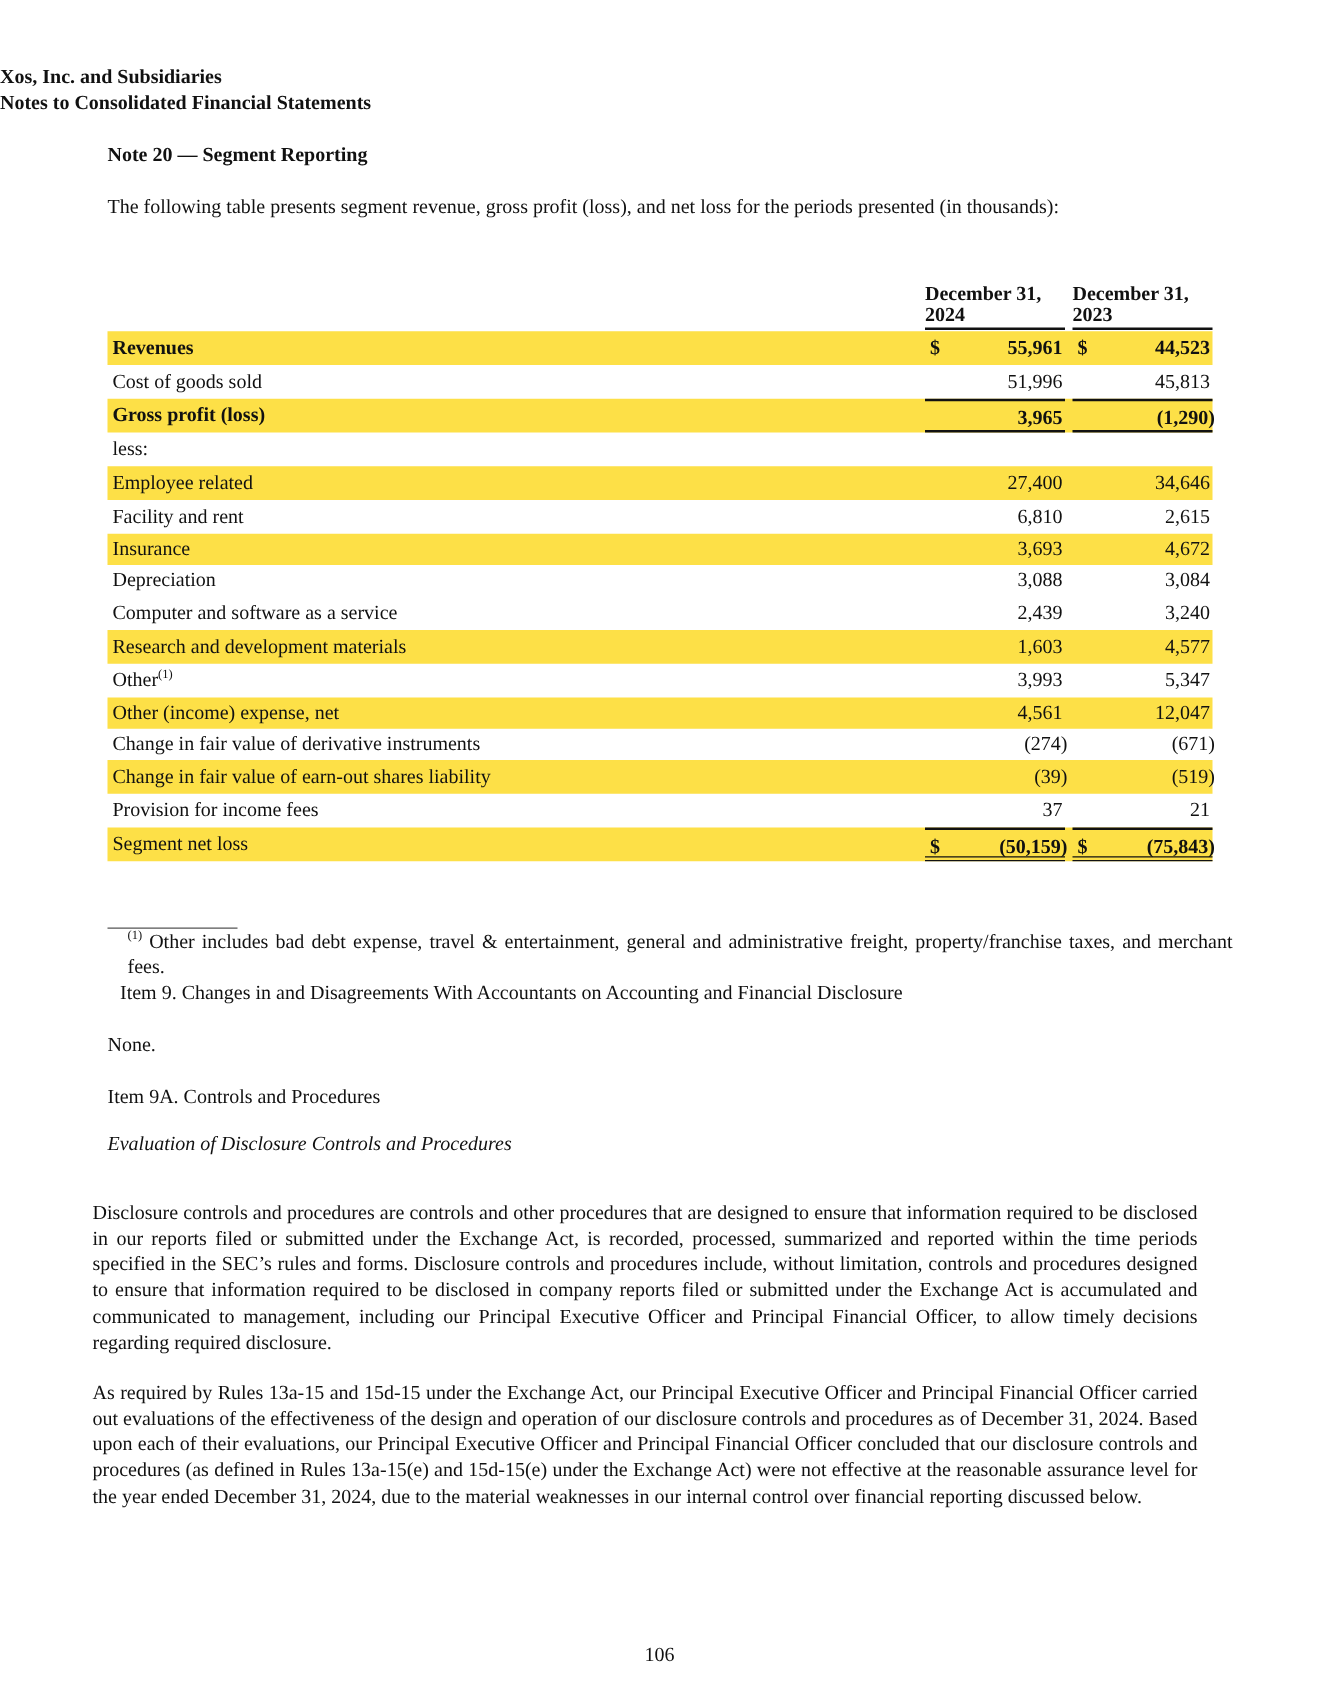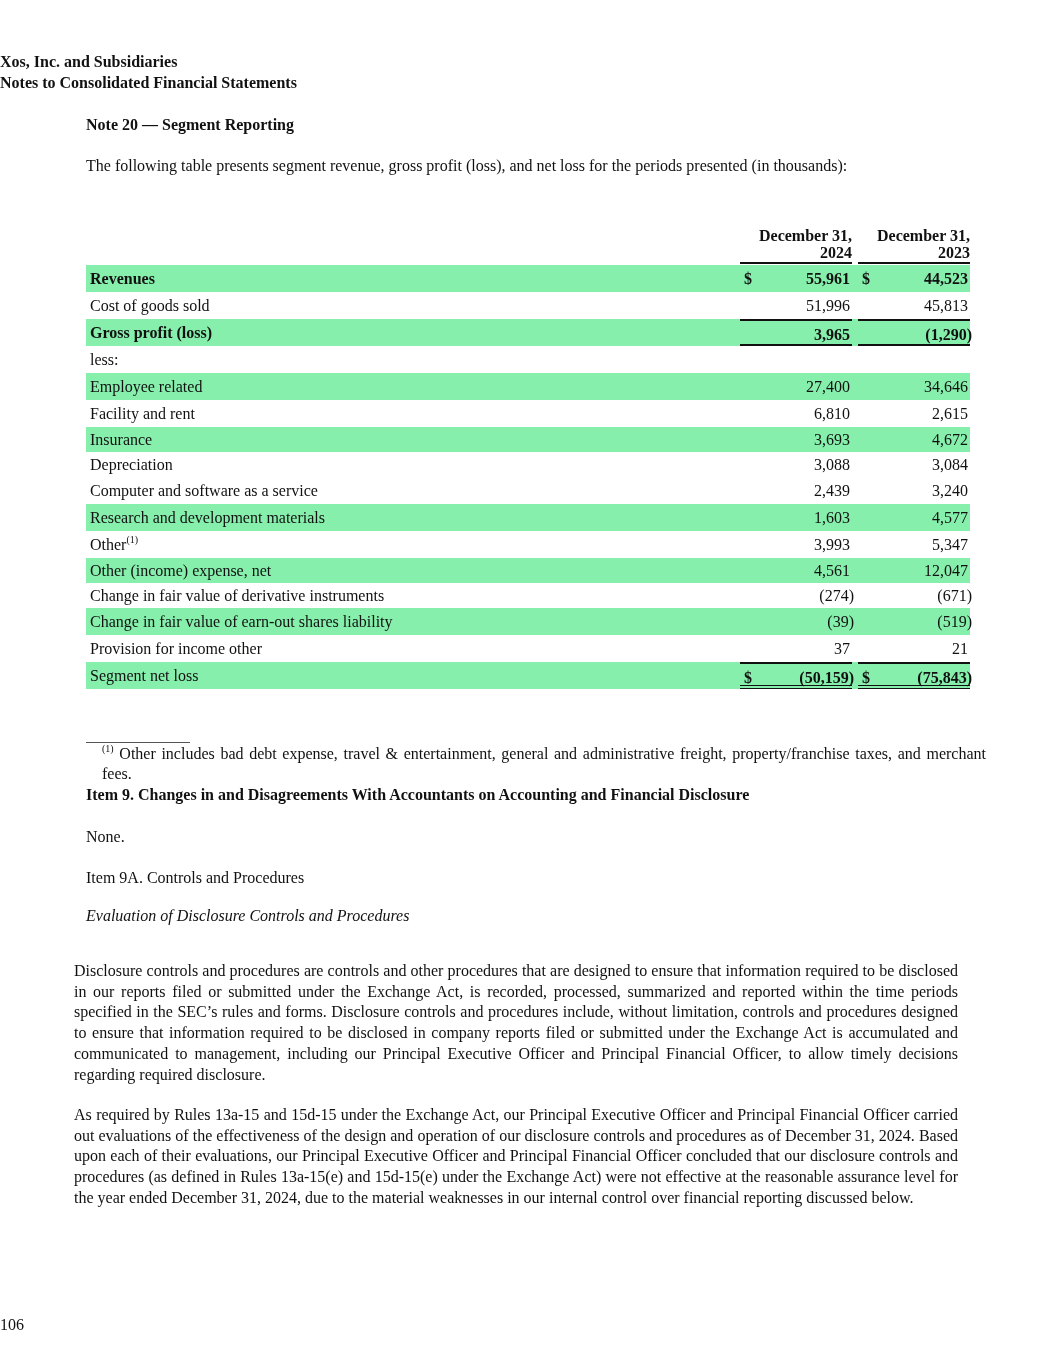--- a/index.html
+++ b/index.html
@@ -4,50 +4,50 @@
 <style>
   html, body { margin: 0; padding: 0; background: #ffffff; }
   body {
     width: 1055px; height: 1365px; position: relative; overflow: hidden;
     font-family: "Liberation Serif", serif; color: #111; font-size: 16px;
   }
   .page-header { position: absolute; top: 51px; left: 0; width: 1055px; text-align: left; font-weight: bold; line-height: 21px; }
   .note-title { position: absolute; top: 116px; left: 86px; font-weight: bold; }
   .intro { position: absolute; top: 157px; left: 86px; }
 
-  .col-head { position: absolute; top: 227px; width: 112px; text-align: right; font-weight: bold; line-height: 17px; border-bottom: 2px solid #111; padding-bottom: 1px; }
+  .col-head { position: absolute; top: 227px; width: 112px; text-align: left; font-weight: bold; line-height: 17px; border-bottom: 2px solid #111; padding-bottom: 1px; }
   .col-head.c1 { left: 740px; }
   .col-head.c2 { left: 858px; }
 
   .tbl { position: absolute; top: 265px; left: 86px; width: 884px; }
   .row { position: relative; height: 27px; line-height: 27px; }
-  .row.shade { background: #86efac; }
+  .row.shade { background: #fde047; }
   .row.thin { height: 25px; line-height: 25px; }
   .row .lbl { position: absolute; left: 4px; }
   .row.bold .lbl, .row.bold .val, .row.bold .cur { font-weight: bold; }
   .cell { position: absolute; top: 0; width: 112px; height: 100%; box-sizing: border-box; }
   .cell.c1 { left: 654px; }
   .cell.c2 { left: 772px; }
   .cell .cur { position: absolute; left: 4px; }
   .cell .val { position: absolute; right: 2px; }
   .cell.neg .val { right: -2px; }
   .cell.top-rule { border-top: 2px solid #111; }
   .cell.dbl-rule { border-bottom: 4px double #111; }
   sup { font-size: 10px; line-height: 0; vertical-align: 7px; }
 
   .fn-rule { position: absolute; top: 742px; left: 86px; width: 104px; border-top: 1px solid #555; }
   .footnote { position: absolute; top: 744px; left: 86px; width: 884px; text-align: justify; line-height: 20px; margin-left: 16px; }
-  .item9 { position: absolute; top: 786px; left: 86px; font-weight: bold; }
+  .item9 { position: absolute; top: 786px; left: 96px; font-weight: normal; }
   .none { position: absolute; top: 828px; left: 86px; }
   .item9a { position: absolute; top: 869px; left: 86px; font-weight: normal; text-align: center; }
   .eval { position: absolute; top: 907px; left: 86px; font-style: italic; }
   .para { position: absolute; left: 74px; width: 884px; text-align: justify; text-align-last: left; line-height: 20.7px; }
   .para.p1 { top: 961px; }
   .para.p2 { top: 1105px; }
-  .page-num { position: absolute; top: 1316px; left: 0; width: 1055px; text-align: left; }
+  .page-num { position: absolute; top: 1316px; left: 0; width: 1055px; text-align: center; }
 </style>
 </head>
 <body>
 
 <div class="page-header">
   <div>Xos, Inc. and Subsidiaries</div>
   <div>Notes to Consolidated Financial Statements</div>
 </div>
 
 <div class="note-title">Note 20 — Segment Reporting</div>
@@ -179,21 +179,21 @@
   <div class="row shade">
     <span class="lbl">Change in fair value of earn-out shares liability</span>
     <div class="cell c1 neg">
         <span class="val">(39)</span>
       </div>
     <div class="cell c2 neg">
         <span class="val">(519)</span>
       </div>
   </div>
   <div class="row">
-    <span class="lbl">Provision for income other</span>
+    <span class="lbl">Provision for income fees</span>
     <div class="cell c1">
         <span class="val">37</span>
       </div>
     <div class="cell c2">
         <span class="val">21</span>
       </div>
   </div>
   <div class="row shade">
     <span class="lbl">Segment net loss</span>
     <div class="cell c1 top-rule dbl-rule neg" style="font-weight:bold">

